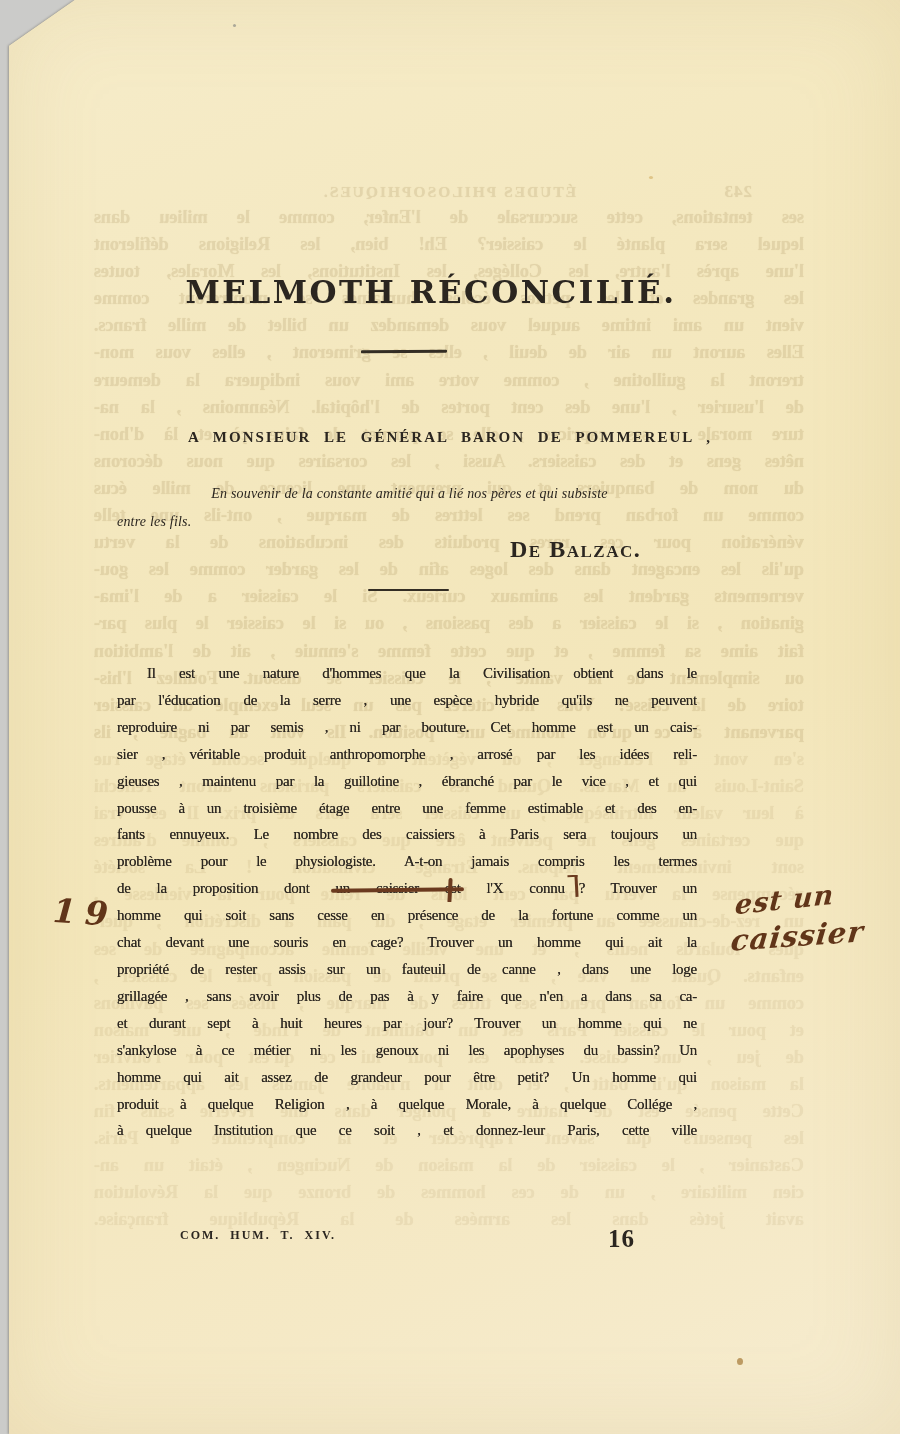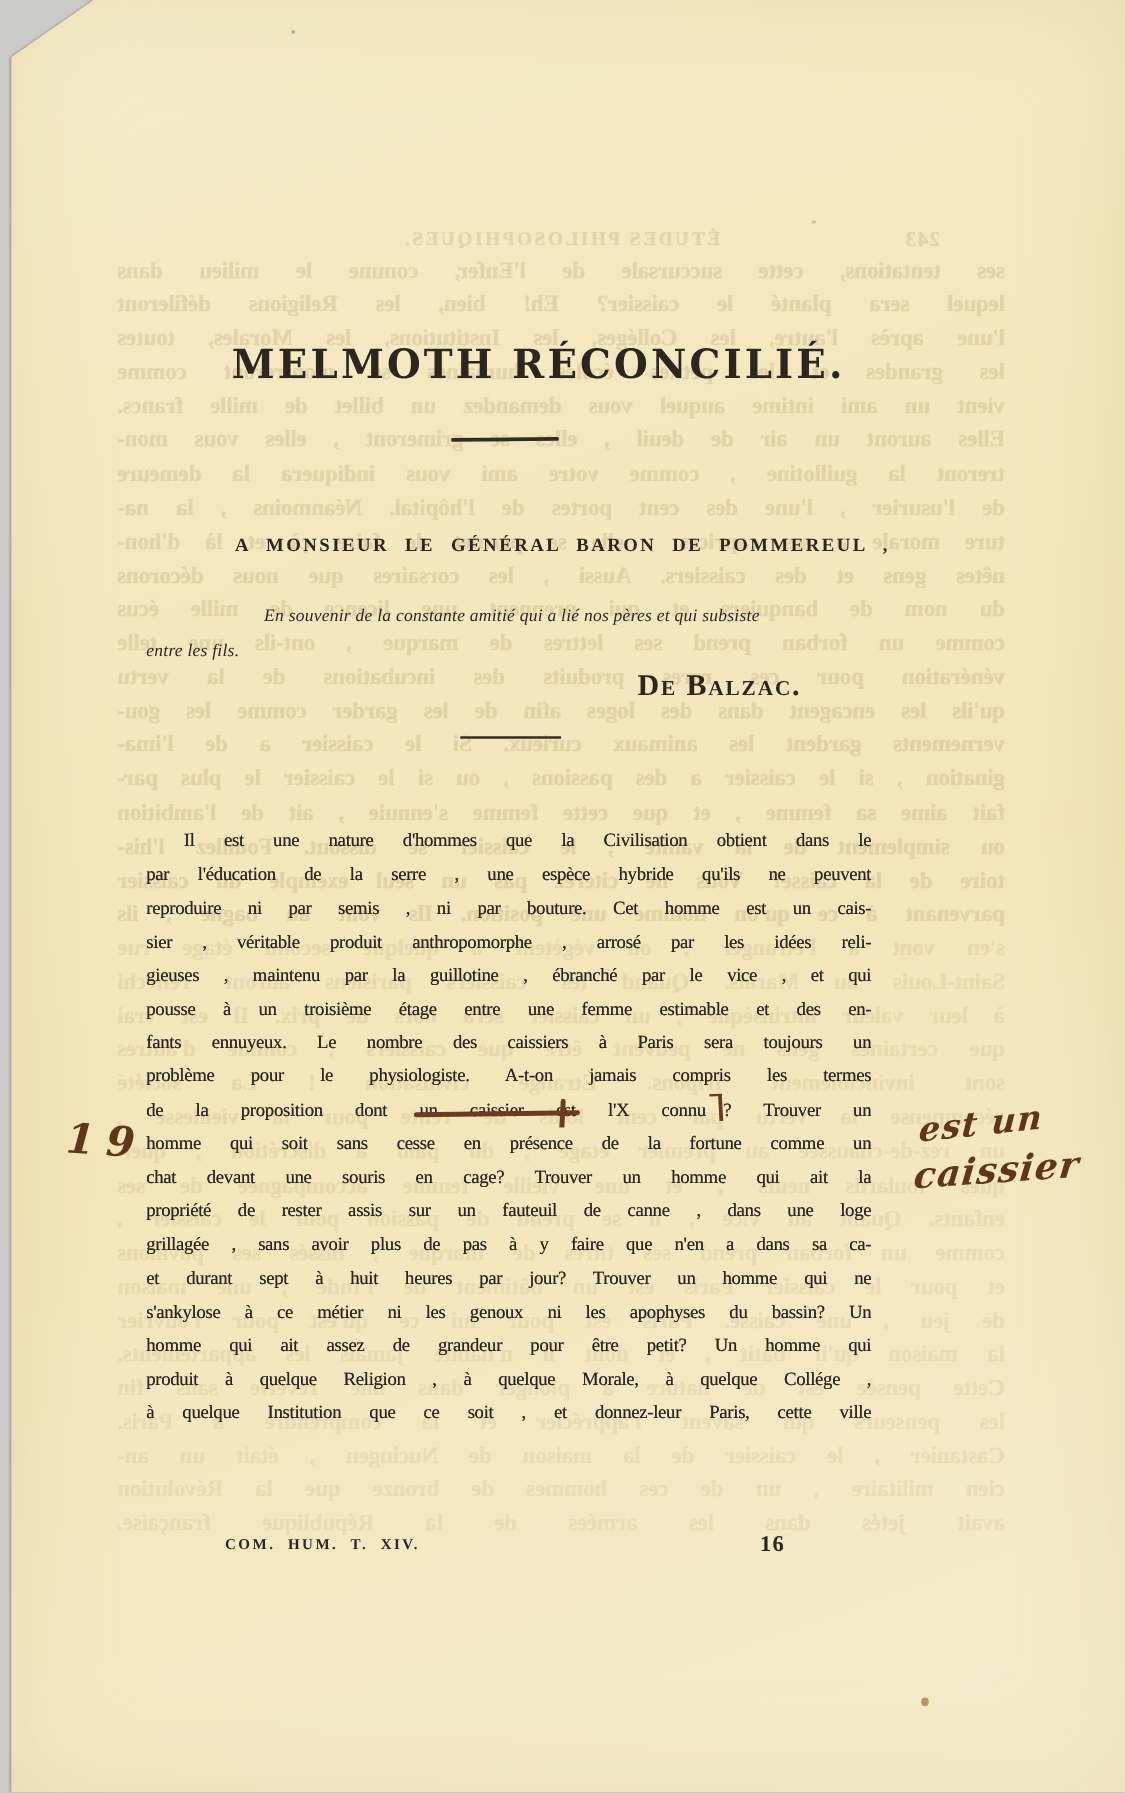--- a/index.html
+++ b/index.html
@@ -78,21 +78,21 @@
     display:inline-block;width:7px;height:20px;margin:0 1px -4px 3px;
     border-right:3px solid #6b3a1f;border-top:2.5px solid #6b3a1f;
     transform:rotate(-3deg);
   }
   .hand{position:absolute;color:#613519;font-style:italic;font-family:"DejaVu Serif",serif;}
   .marg-left{top:893px;left:44px;font-size:33px;letter-spacing:9px;transform:rotate(4deg);font-weight:700;}
   .marg-r1{top:884px;left:726px;font-size:27px;font-weight:700;transform:rotate(-6deg) skewX(-10deg);letter-spacing:1px;}
   .marg-r2{top:919px;left:722px;font-size:29px;font-weight:700;transform:rotate(-4deg) skewX(-10deg);letter-spacing:1px;}
 
   .footer-sig{position:absolute;top:1228px;left:152px;font-size:12px;font-weight:700;letter-spacing:2px;word-spacing:5px;margin-left:19px;}
-  .page-num{position:absolute;top:1225px;left:599px;font-size:18px;font-weight:700;letter-spacing:1px;}
+  .page-num{position:absolute;top:1225px;left:599px;font-size:25px;font-weight:700;letter-spacing:1px;}
 </style>
 </head>
 <body>
 
 <div class="paper-wrap">
   <div class="paper">
 
     <div class="bleed">
       <div class="bhead">
         <span class="bpg">243</span>

